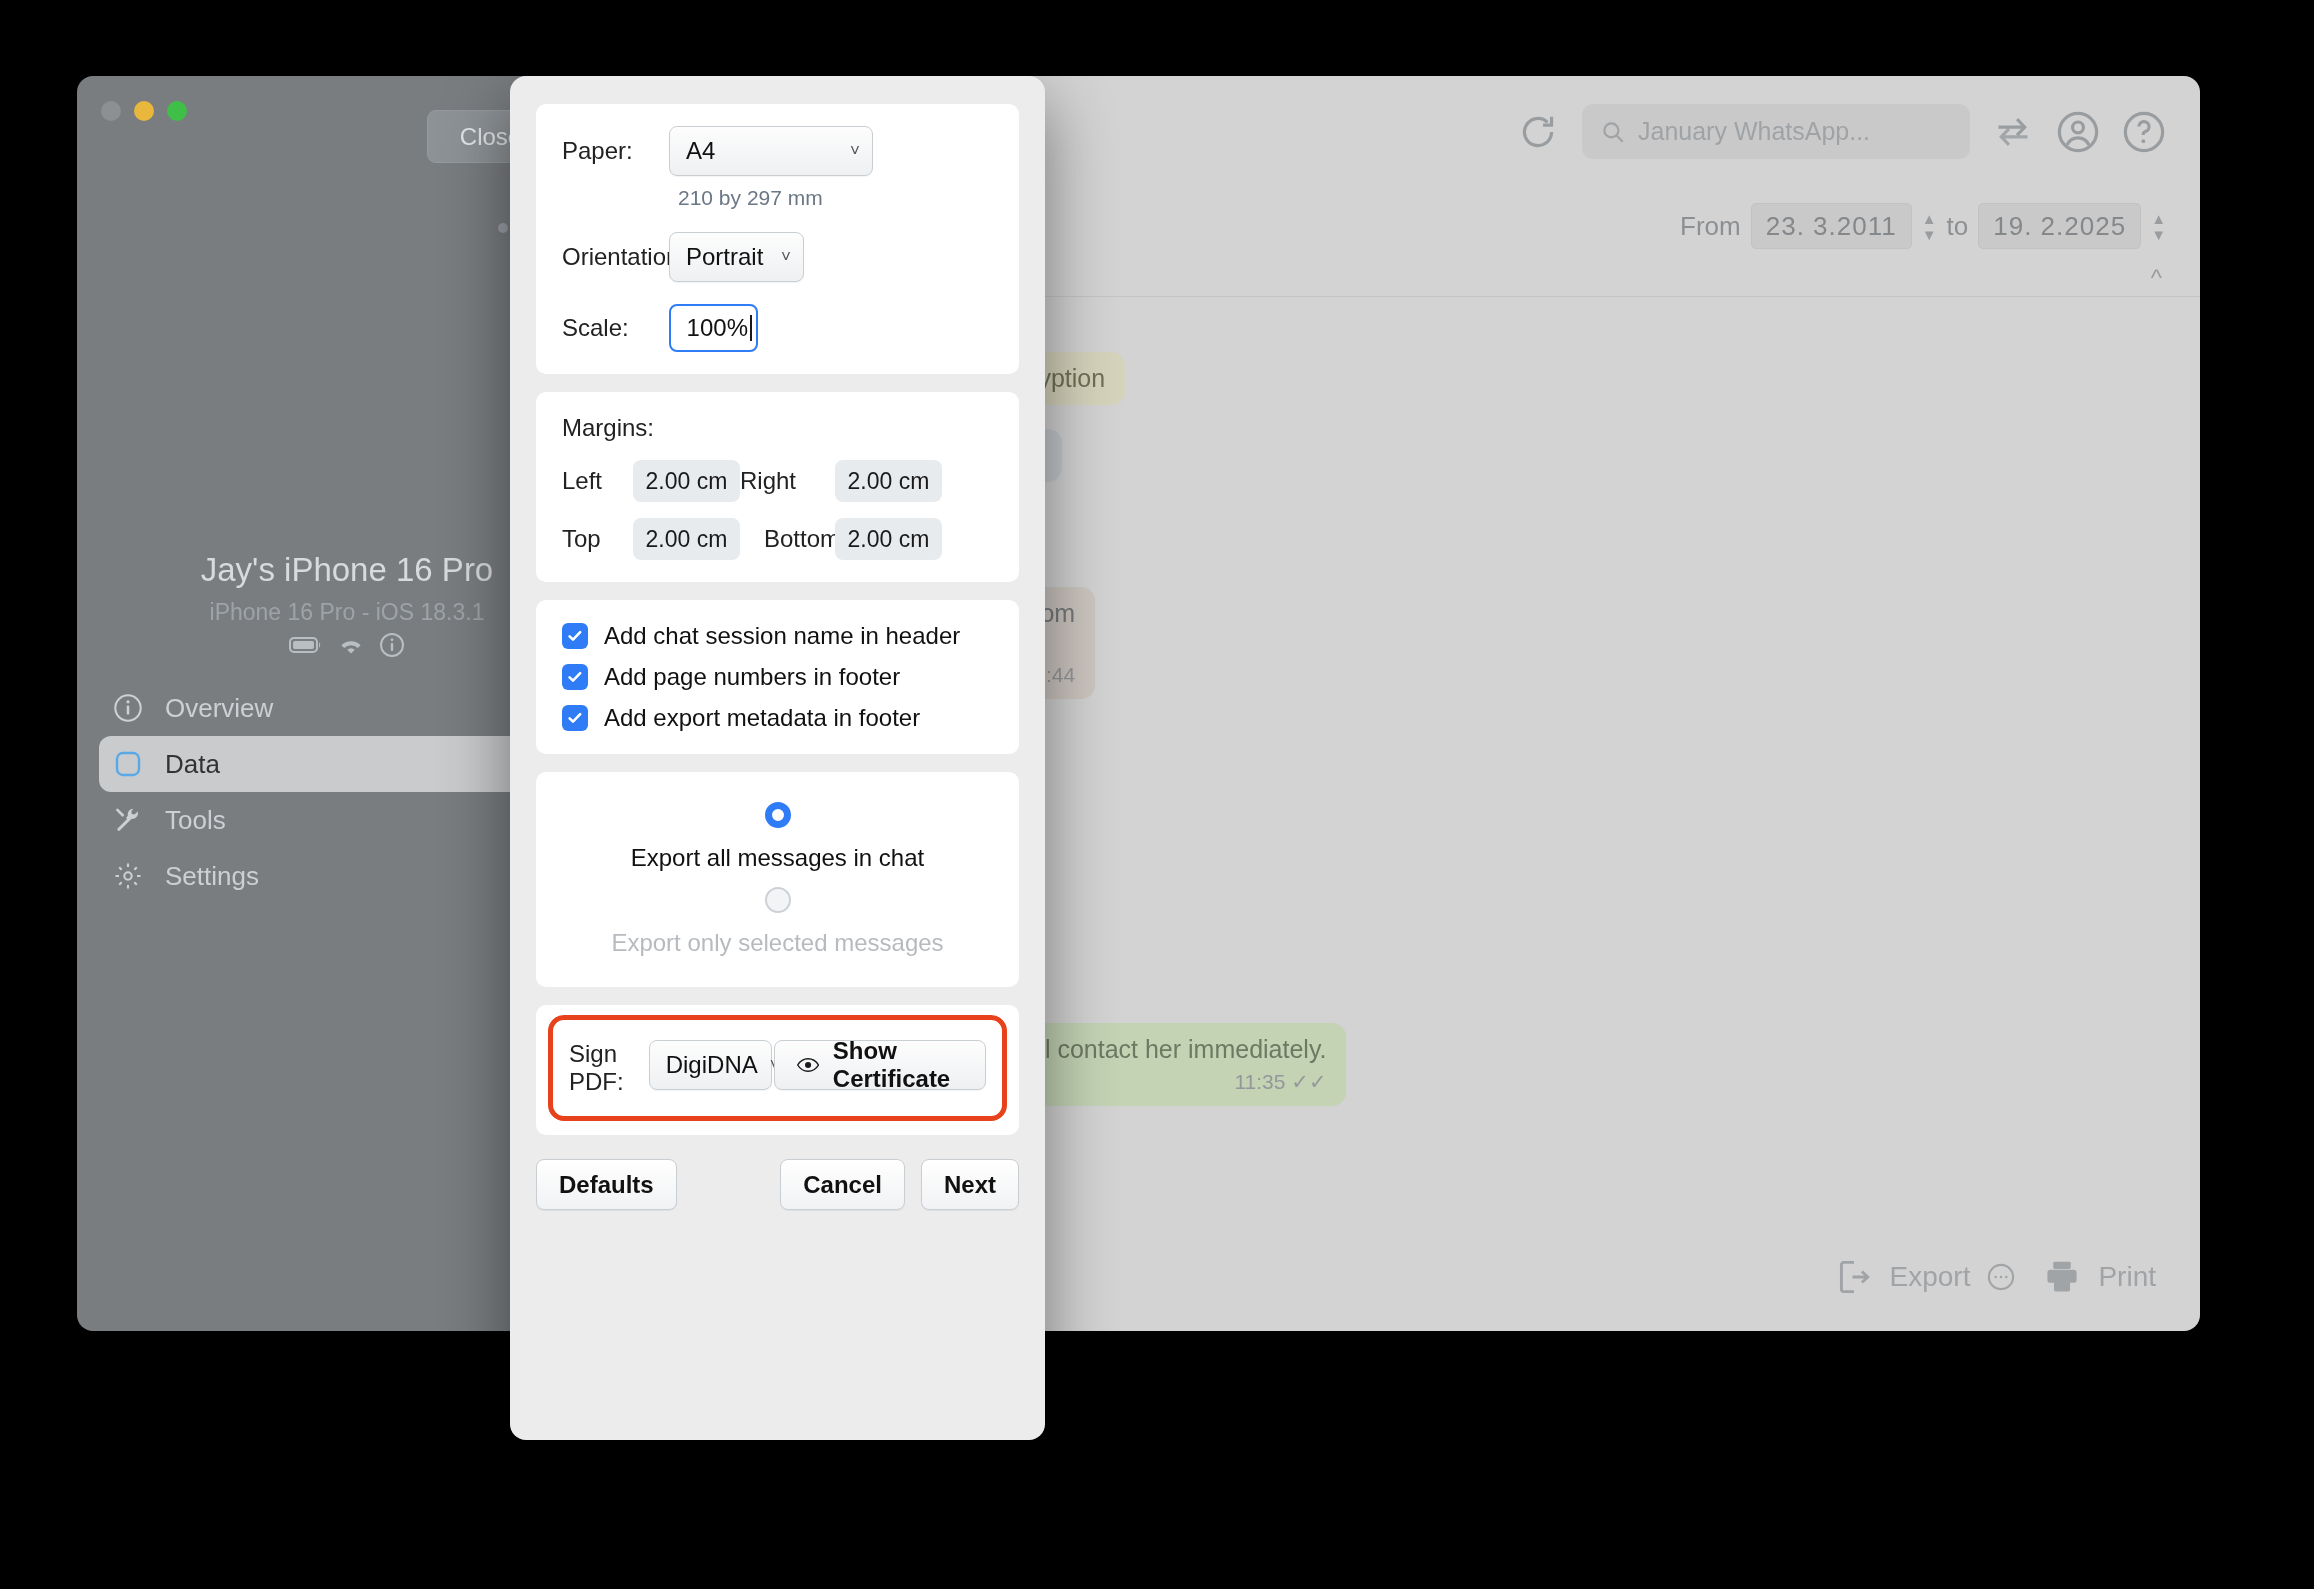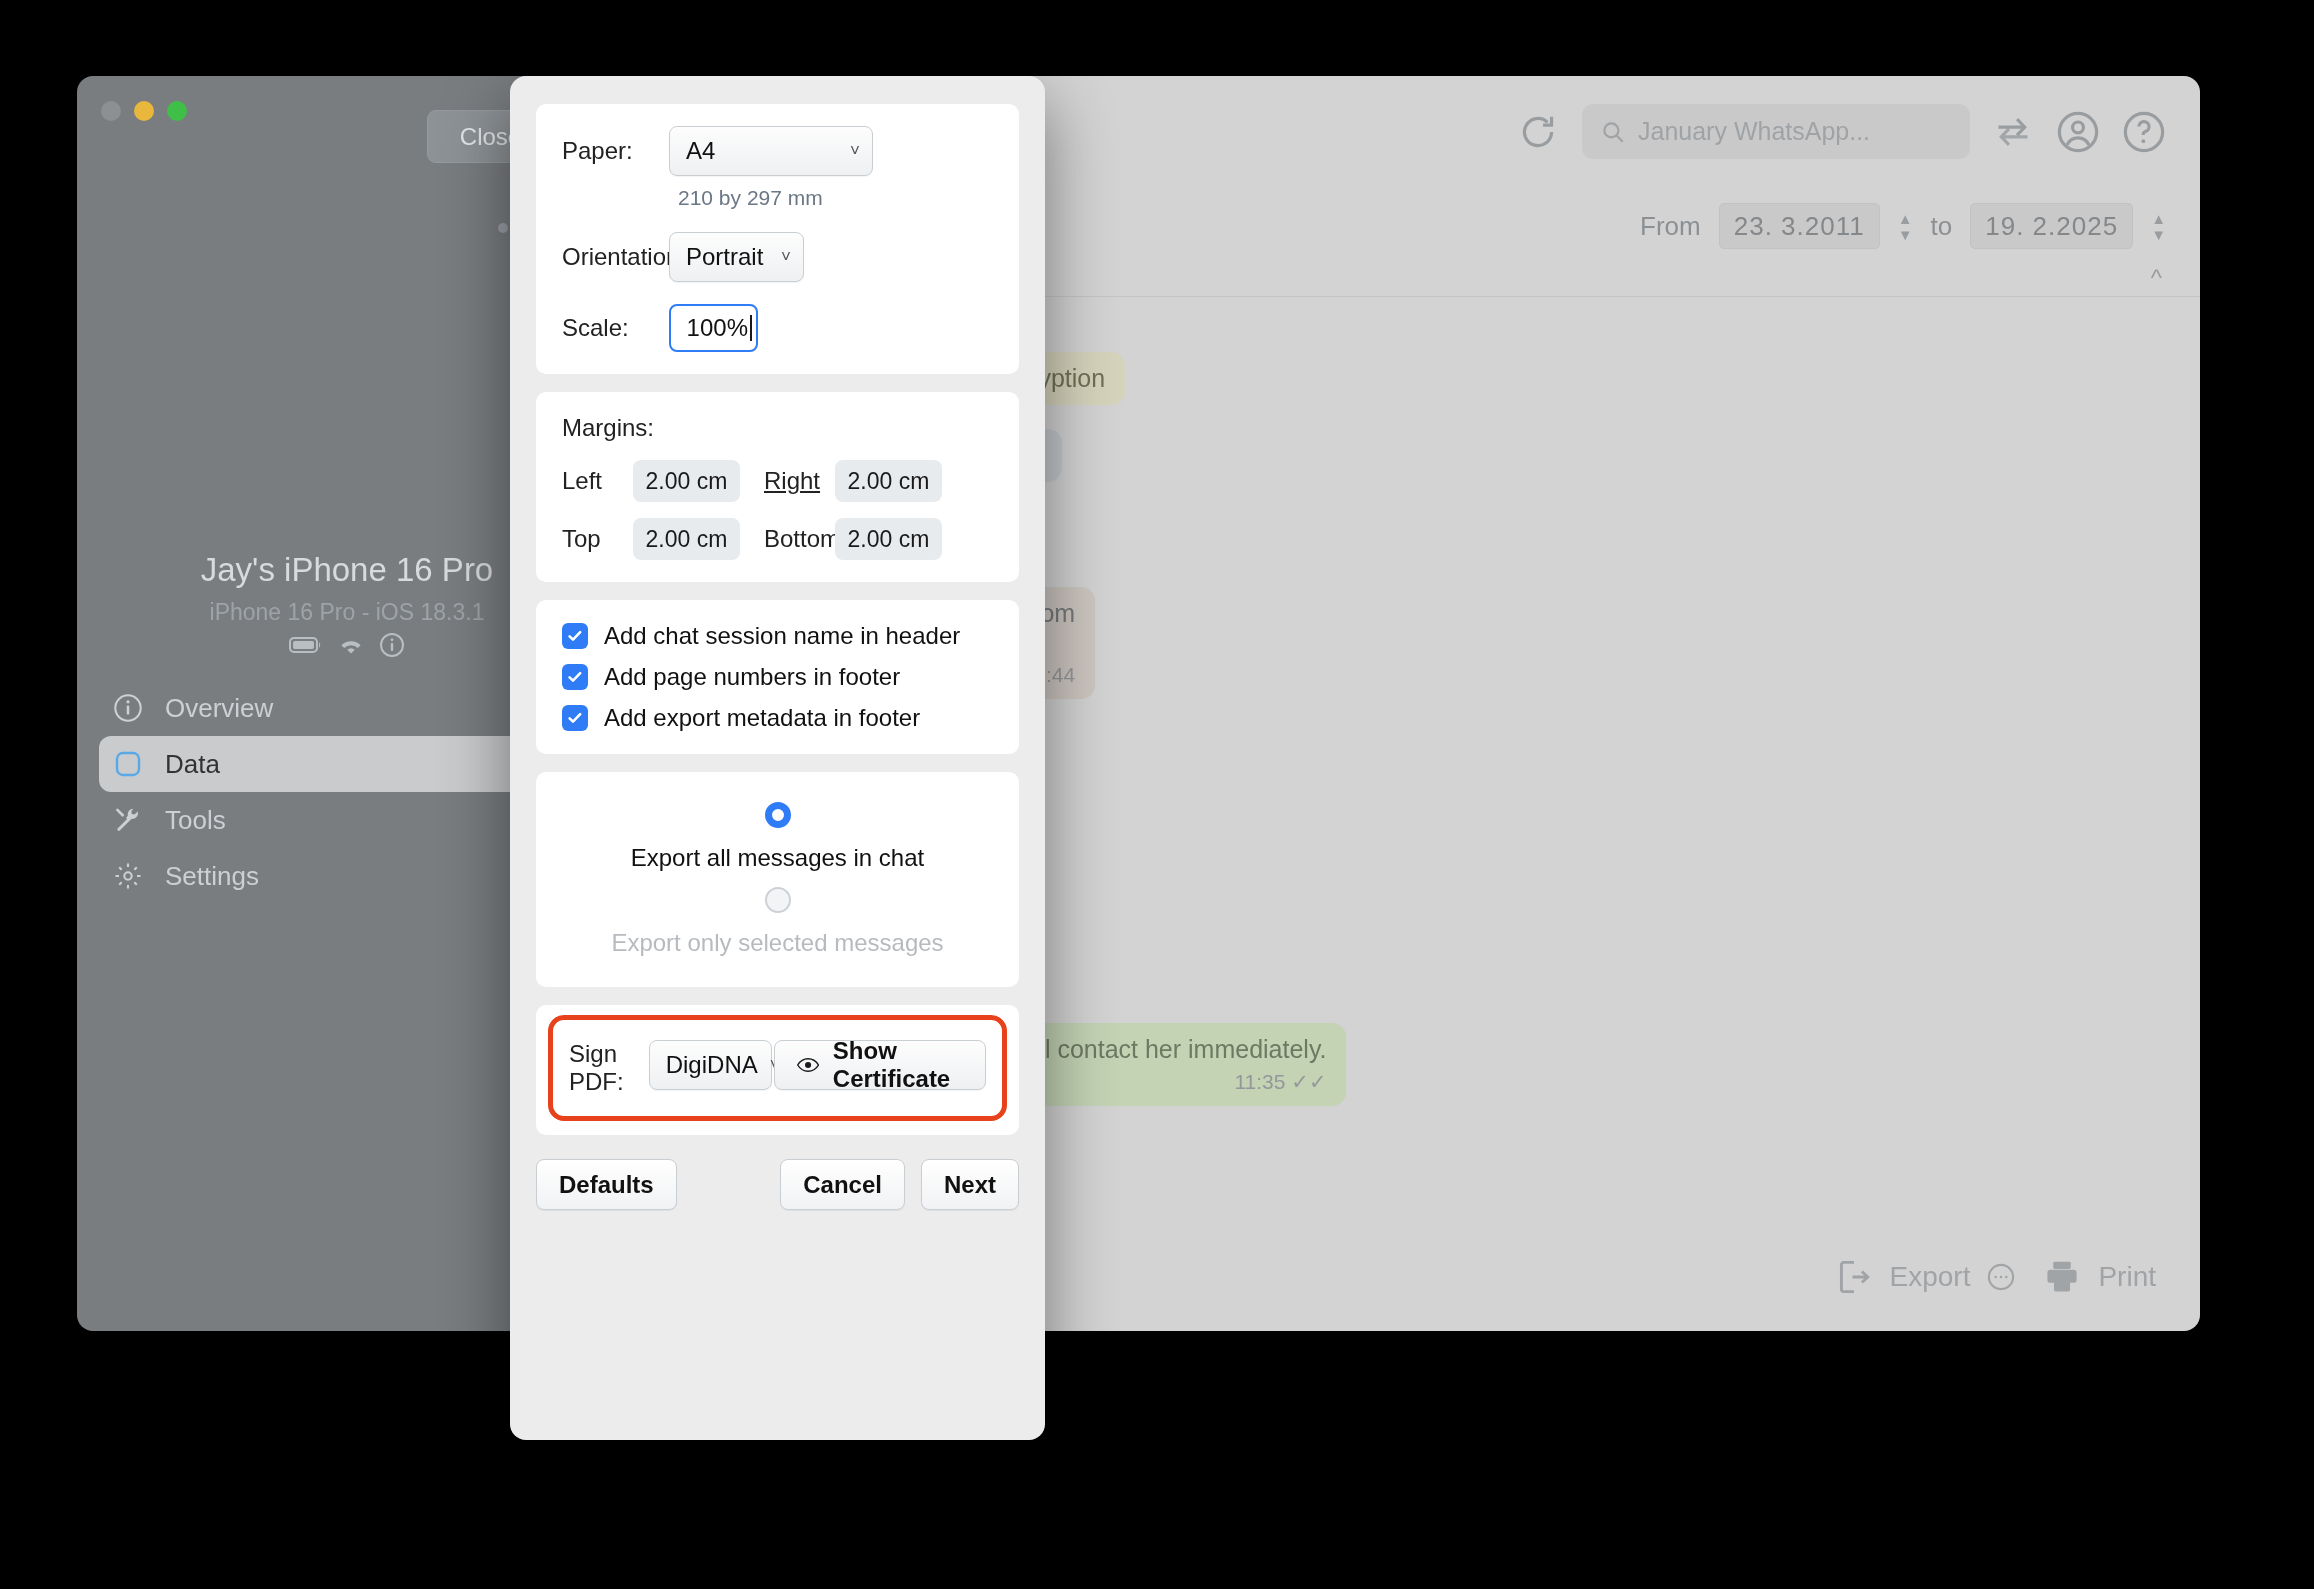--- a/index.html
+++ b/index.html
@@ -170,21 +170,21 @@
     position:absolute; right:34px; top:28px;
     display:flex; align-items:center; gap:22px;
   }
   .search-pill {
     width:388px; height:55px; border-radius:11px; background:#c9c9c9;
     display:flex; align-items:center; gap:12px; padding-left:18px;
     color:#a0a3a6; font-size:25px;
   }
   .date-row {
     position:absolute; right:34px; top:127px;
-    display:flex; align-items:center; gap:18px;
+    display:flex; align-items:center; gap:10px;
     color:#8d9093; font-size:26px;
   }
   .date-field {
     height:46px; padding:0 14px; border-radius:5px;
     background:#c9c9c9; border:1px solid #c2c2c2;
     display:flex; align-items:center; color:#85888b; font-size:26px;
     letter-spacing:1px;
   }
   .stepper { display:flex; flex-direction:column; gap:1px; color:#9a9da0; font-size:15px; line-height:1; }
   .collapse-chev {
@@ -623,21 +623,21 @@
           <i class="caret"></i>
       </span>
     </div>
   </div>
 
   <div class="card">
     <div class="margins-title">Margins:</div>
     <div class="mgrid">
       <span class="ml">Left</span>
       <span class="mval">2.00 cm</span>
-      <span class="ml" style="padding-left:24px;text-decoration:underline;">Right</span>
+      <span class="ml" style="">Right</span>
       <span class="mval">2.00 cm</span>
 
       <span class="ml">Top</span>
       <span class="mval">2.00 cm</span>
       <span class="ml" style="padding-left:24px;">Bottom</span>
       <span class="mval">2.00 cm</span>
     </div>
   </div>
 
   <div class="card">

